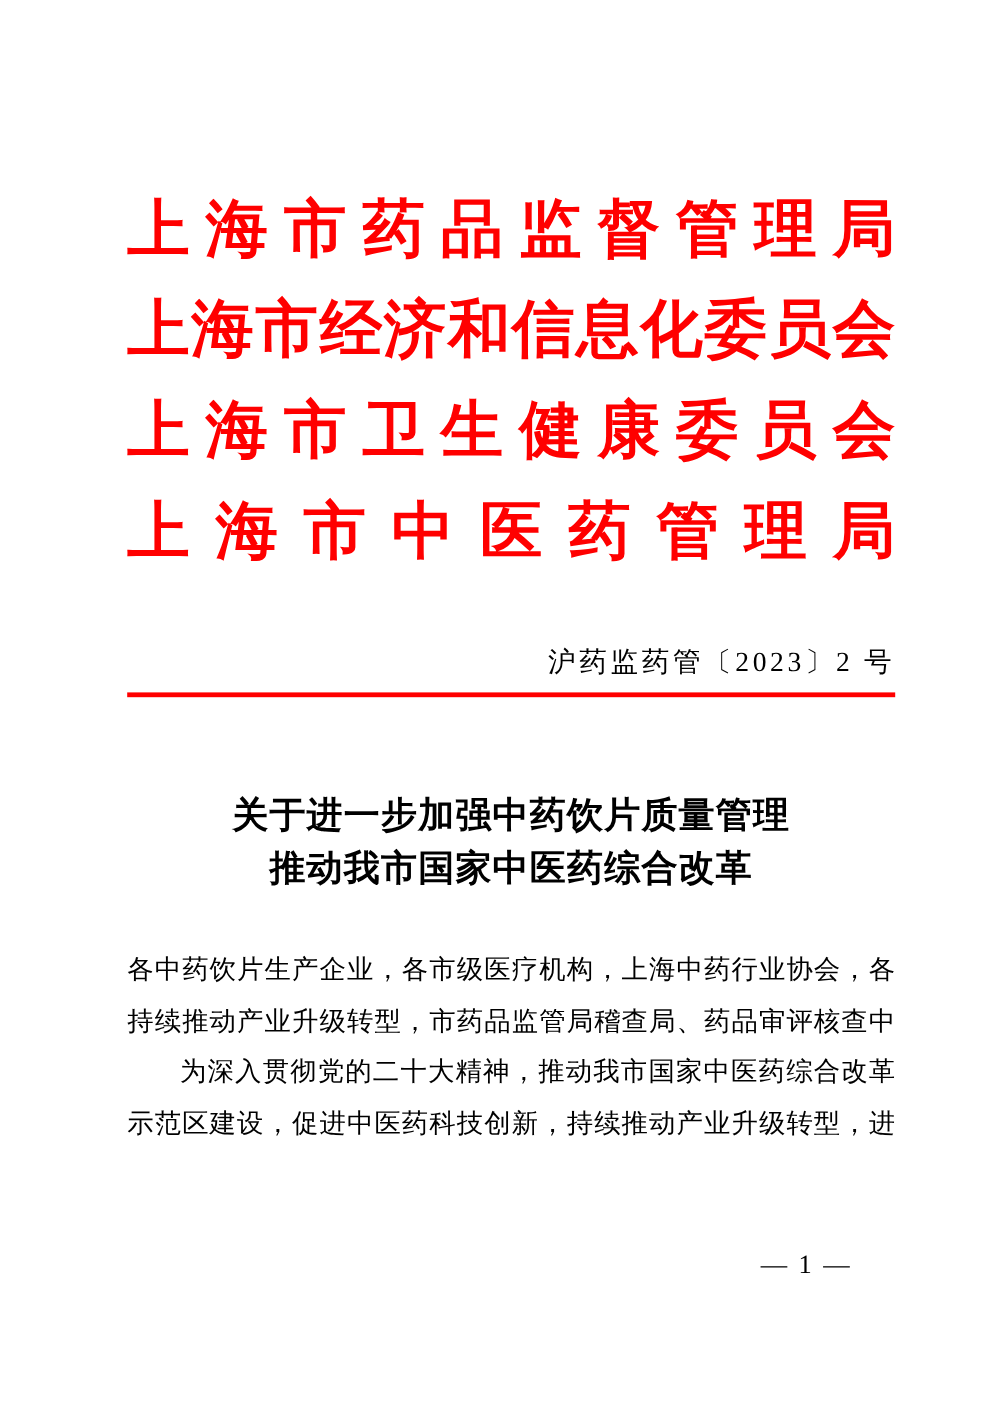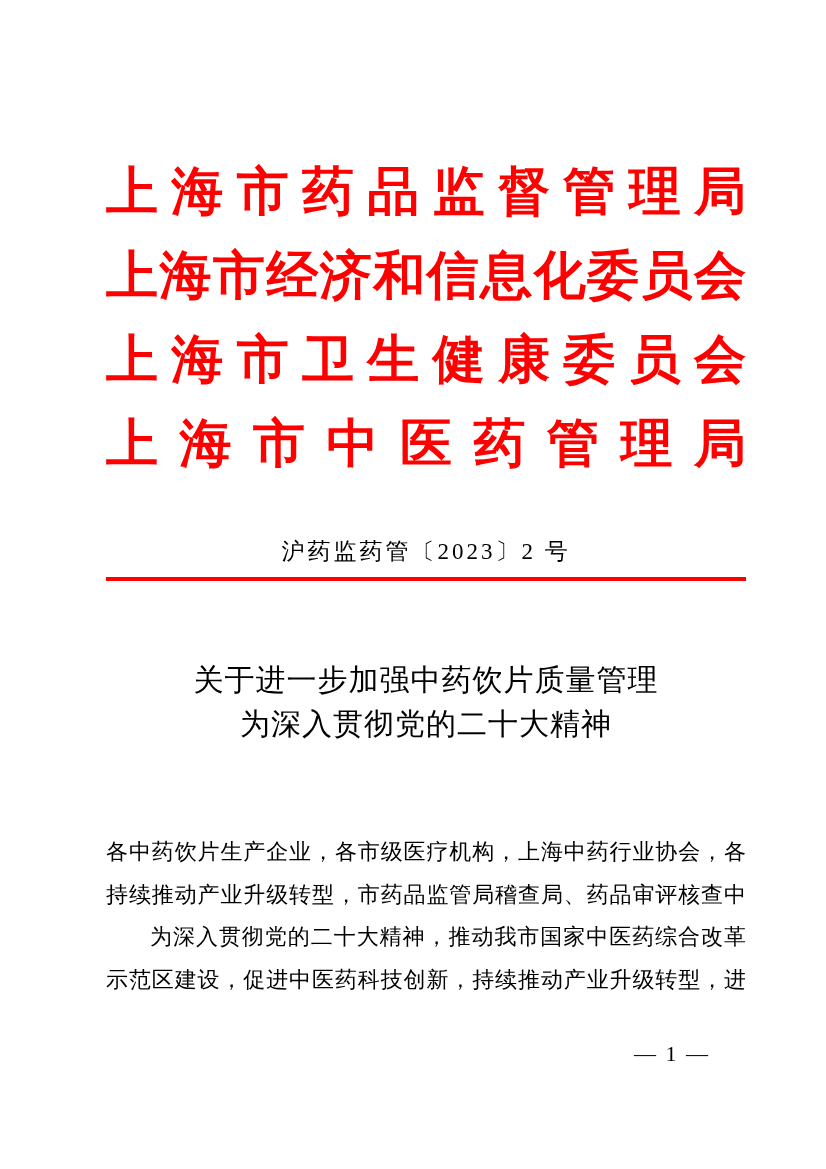--- a/index.html
+++ b/index.html
@@ -27,48 +27,47 @@
     line-height: 52px;
     font-weight: bold;
     color: #ff0000;
     margin-bottom: 32px;
     white-space: nowrap;
   }
   .agency-line span { display: inline-block; }
   
   .doc-number {
     top: 539px;
-    text-align: center;
+    text-align: right;
     font-size: 23px;
     line-height: 26px;
     letter-spacing: 3px;
     color: #000000;
   }
   
   .red-rule {
     top: 577px;
     height: 4px;
     background: #ff0000;
   }
   
   .notice-title {
     top: 658px;
     text-align: center;
     font-size: 30px;
     line-height: 44px;
-    font-weight: normal;
+    font-weight: bold;
     letter-spacing: 1px;
     color: #000000;
   }
   
   .body-text {
     top: 787px;
     font-size: 22px;
     color: #000000;
-    margin-top: 44px;
   }
   .body-line {
     line-height: 42.5px;
     height: 42.5px;
     text-align: justify;
     text-align-last: justify;
     text-justify: inter-character;
     white-space: nowrap;
   }
   .body-line.short {
@@ -147,21 +146,21 @@
         <span>局</span>
       </div>
   </div>
 
   <div class="content-abs doc-number">沪药监药管〔2023〕2 号</div>
 
   <div class="content-abs red-rule"></div>
 
   <div class="content-abs notice-title">
     <div>关于进一步加强中药饮片质量管理</div>
-    <div>为深入贯彻党的二十大精神</div>
+    <div>推动我市国家中医药综合改革</div>
   </div>
 
   <div class="content-abs body-text">
     <div class="body-line">各中药饮片生产企业，各市级医疗机构，上海中药行业协会，各</div>
     <div class="body-line">持续推动产业升级转型，市药品监管局稽查局、药品审评核查中</div>
     <div class="body-line indent">为深入贯彻党的二十大精神，推动我市国家中医药综合改革</div>
     <div class="body-line">示范区建设，促进中医药科技创新，持续推动产业升级转型，进</div>
   </div>
 
   <div class="page-number">— 1 —</div>

